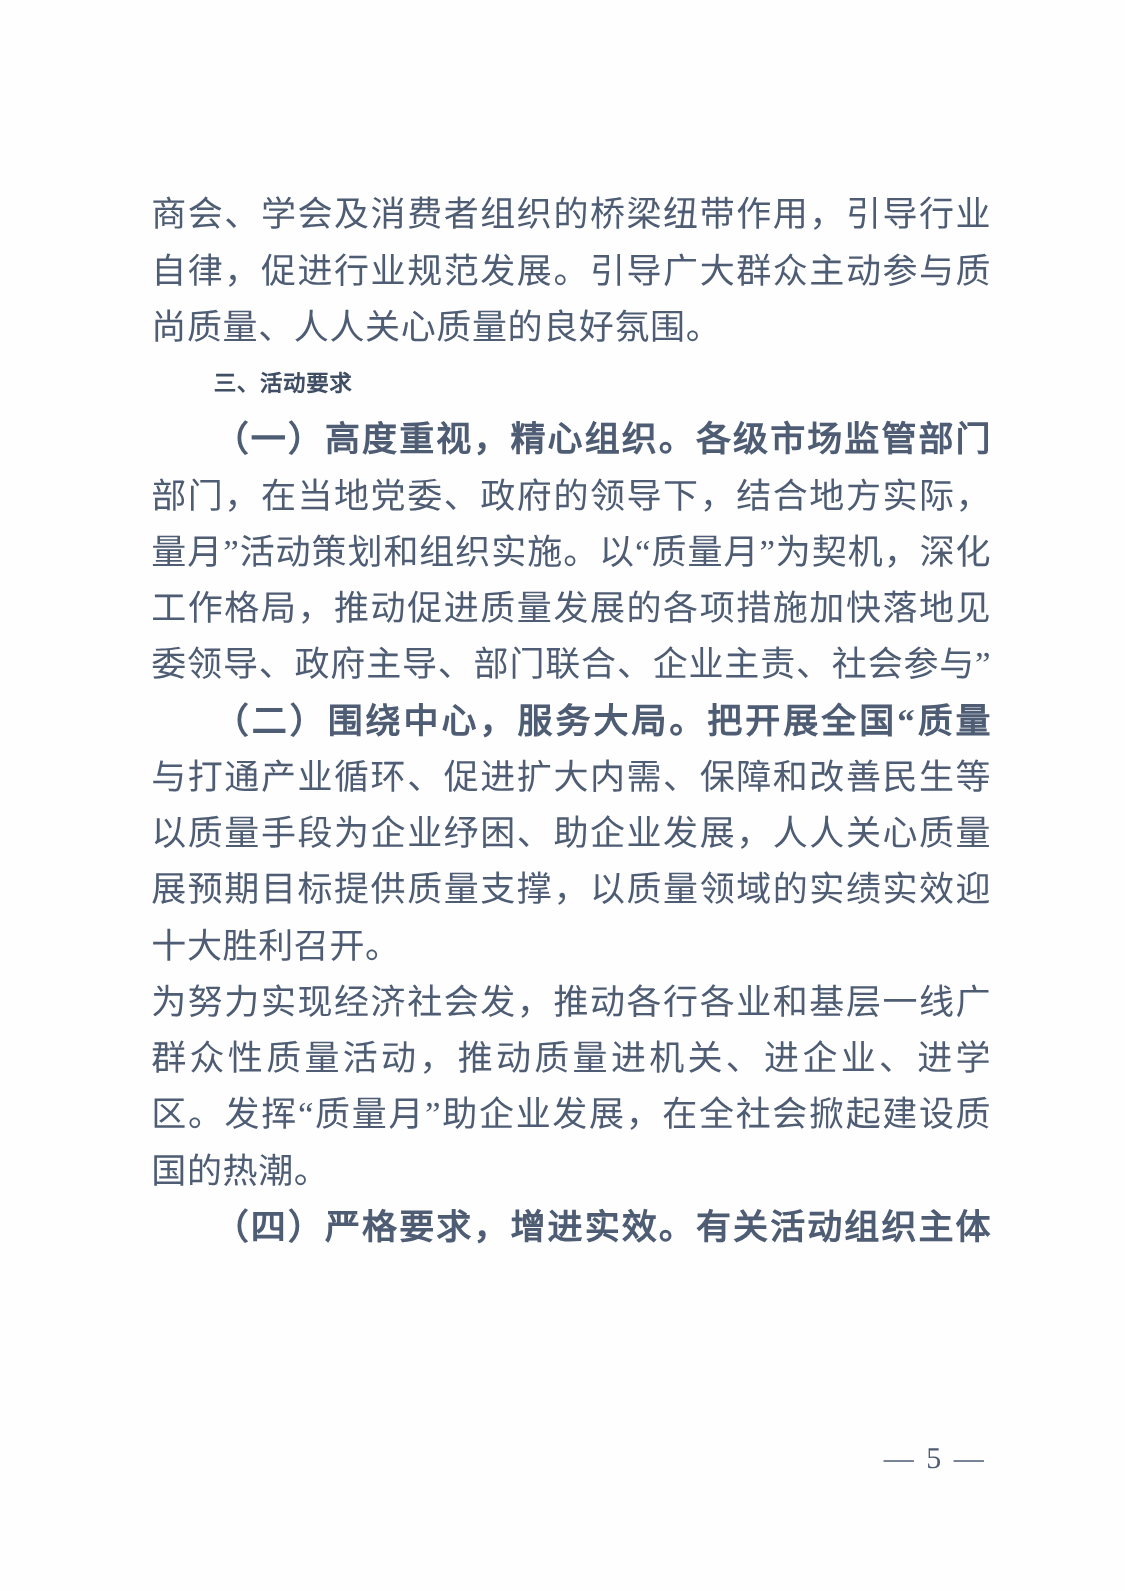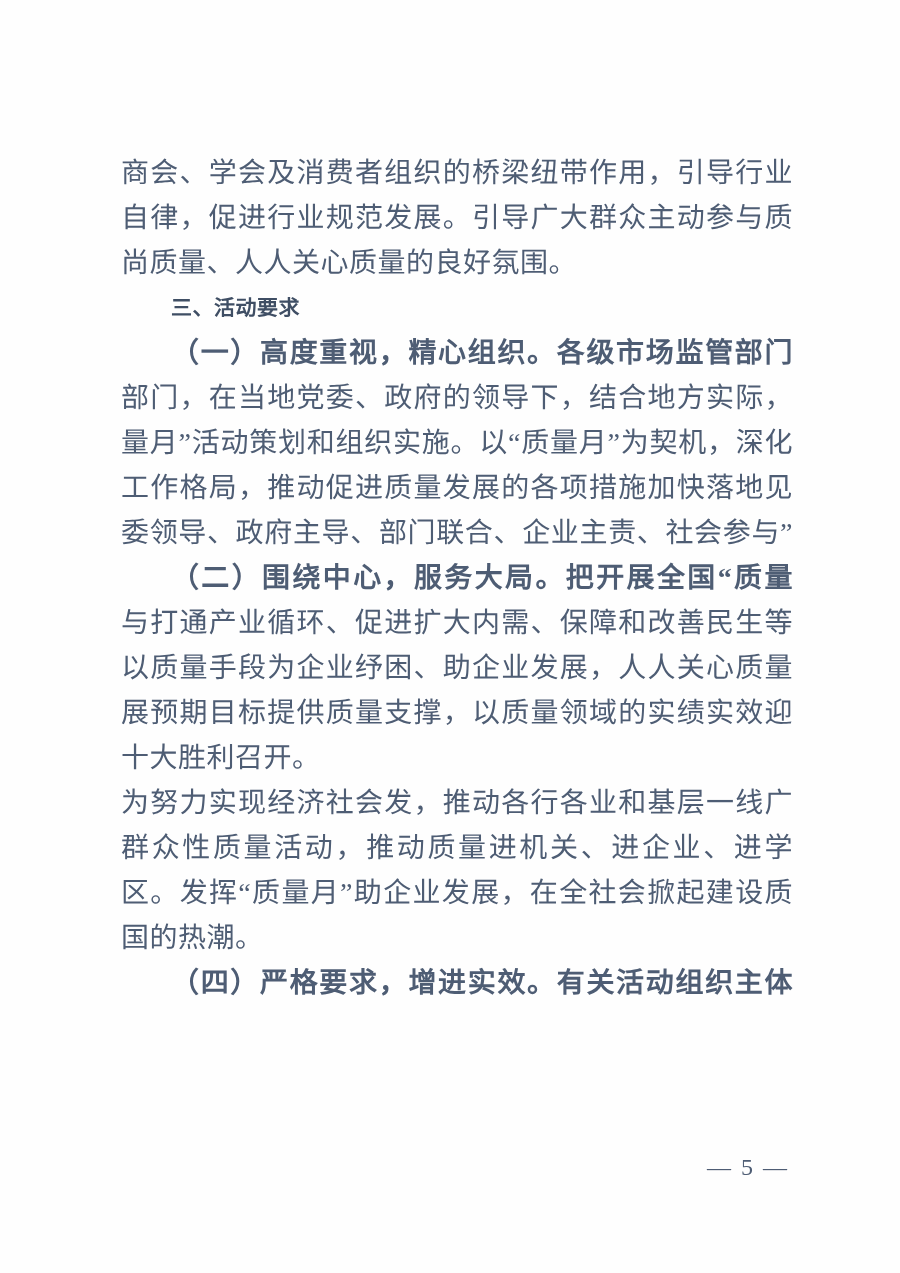--- a/index.html
+++ b/index.html
@@ -35,21 +35,21 @@
   .line.end {
     text-align-last: left;
   }
   .line.indent {
     text-indent: 50px;
     font-weight: bold;
   }
   .line.heading {
     font-family: "Liberation Sans", "DejaVu Sans", sans-serif;
     font-weight: bold;
-    font-size: 21px;
+    font-size: 18px;
     color: #3f4e64;
     text-align-last: left;
     text-indent: 50px;
   }
   .page-number {
     position: absolute;
     top: 1150px;
     left: 121px;
     width: 668px;
     text-align: right;

